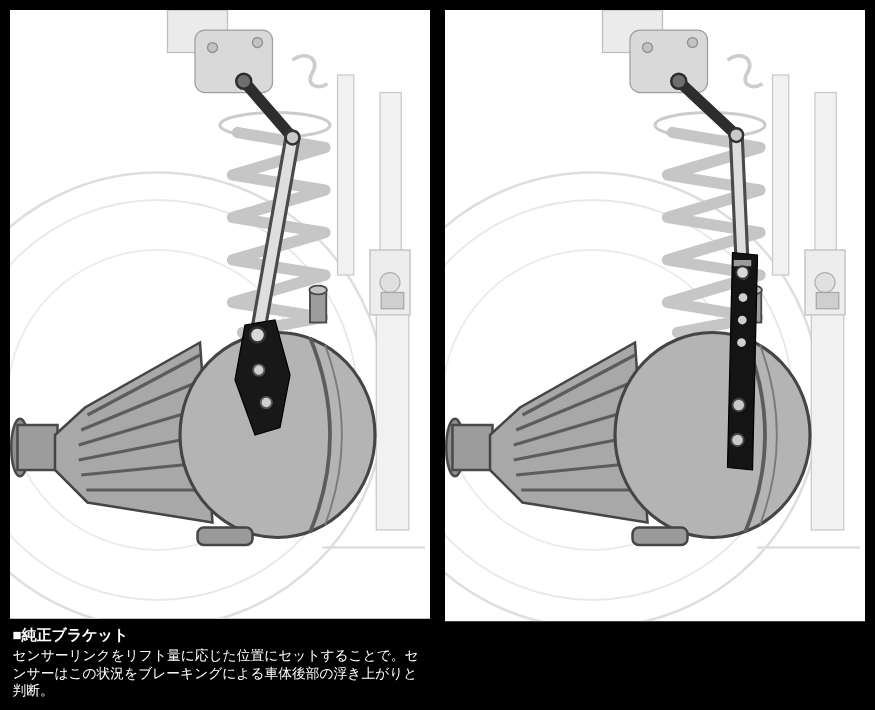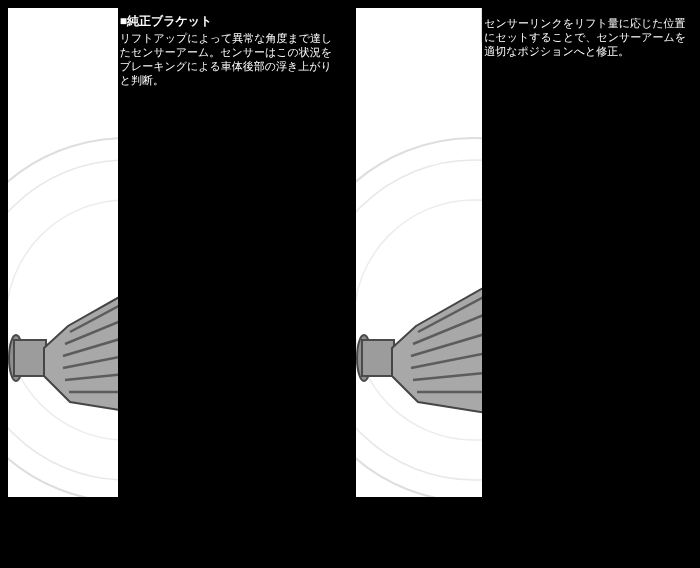--- a/index.html
+++ b/index.html
@@ -13,21 +13,21 @@
     box-sizing:border-box;
     width:700px;height:568px;
     padding:8px;
     display:flex;
     gap:12px;
     background:#000000;
   }
   .column{
     width:336px;
     display:flex;
-    flex-direction:row;
+    flex-direction:column;
   }
   .panel{
     width:336px;height:489px;
     background:#ffffff;
     overflow:hidden;
   }
   .panel svg{display:block;width:336px;height:489px;}
   .caption{
     margin-top:6px;
     color:#ffffff;
@@ -118,21 +118,21 @@
         <g>
           <path d="M188,252 L212,248 L224,292 L216,334 L196,340 L180,296 Z" fill="#181818" stroke="#000000"></path>
           <circle cx="199" cy="288" r="4.5" fill="#cfcfcf" stroke="#555555" stroke-width="1.5"></circle>
           <circle cx="205" cy="314" r="4.5" fill="#cfcfcf" stroke="#555555" stroke-width="1.5"></circle>
           <circle cx="198" cy="260" r="6" fill="#d8d8d8" stroke="#333333" stroke-width="2"></circle>
         </g>
       </svg>
     </figure>
     <div class="caption">
       <div class="caption-title">■純正ブラケット</div>
-      <div class="caption-body">リフトアップによって異常な角度まで達したセンサーアーム。センサーはこの状況をブレーキングによる車体後部の浮き上がりと判断。</div>
+      <div class="caption-body">センサーリンクをリフト量に応じた位置にセットすることで。センサーはこの状況をブレーキングによる車体後部の浮き上がりと判断。</div>
     </div>
   </div>
 
   <div class="column">
     <figure class="panel" style="margin:0">
       <svg viewBox="0 0 336 489">
         <use href="#bg-art"></use>
         <use href="#diff-art"></use>
         <g>
           <line x1="187" y1="57" x2="233" y2="100" stroke="#2d2d2d" stroke-width="9" stroke-linecap="round"></line>
@@ -148,17 +148,16 @@
           <circle cx="238.4" cy="230" r="3.5" fill="#cfcfcf"></circle>
           <circle cx="237.8" cy="248" r="3.5" fill="#cfcfcf"></circle>
           <circle cx="237.2" cy="266" r="3.5" fill="#cfcfcf"></circle>
           <circle cx="238" cy="210" r="5" fill="#d8d8d8" stroke="#333333" stroke-width="1.5"></circle>
           <circle cx="235" cy="316" r="5" fill="#c9c9c9" stroke="#444444" stroke-width="1.5"></circle>
           <circle cx="234" cy="344" r="5" fill="#c9c9c9" stroke="#444444" stroke-width="1.5"></circle>
         </g>
       </svg>
     </figure>
     <div class="caption">
-      <div class="caption-body">センサーリンクをリフト量に応じた位置にセットすることで、センサーアームを適切なポジションへと修正。</div>
     </div>
   </div>
 
 </div>
 
 </body></html>

